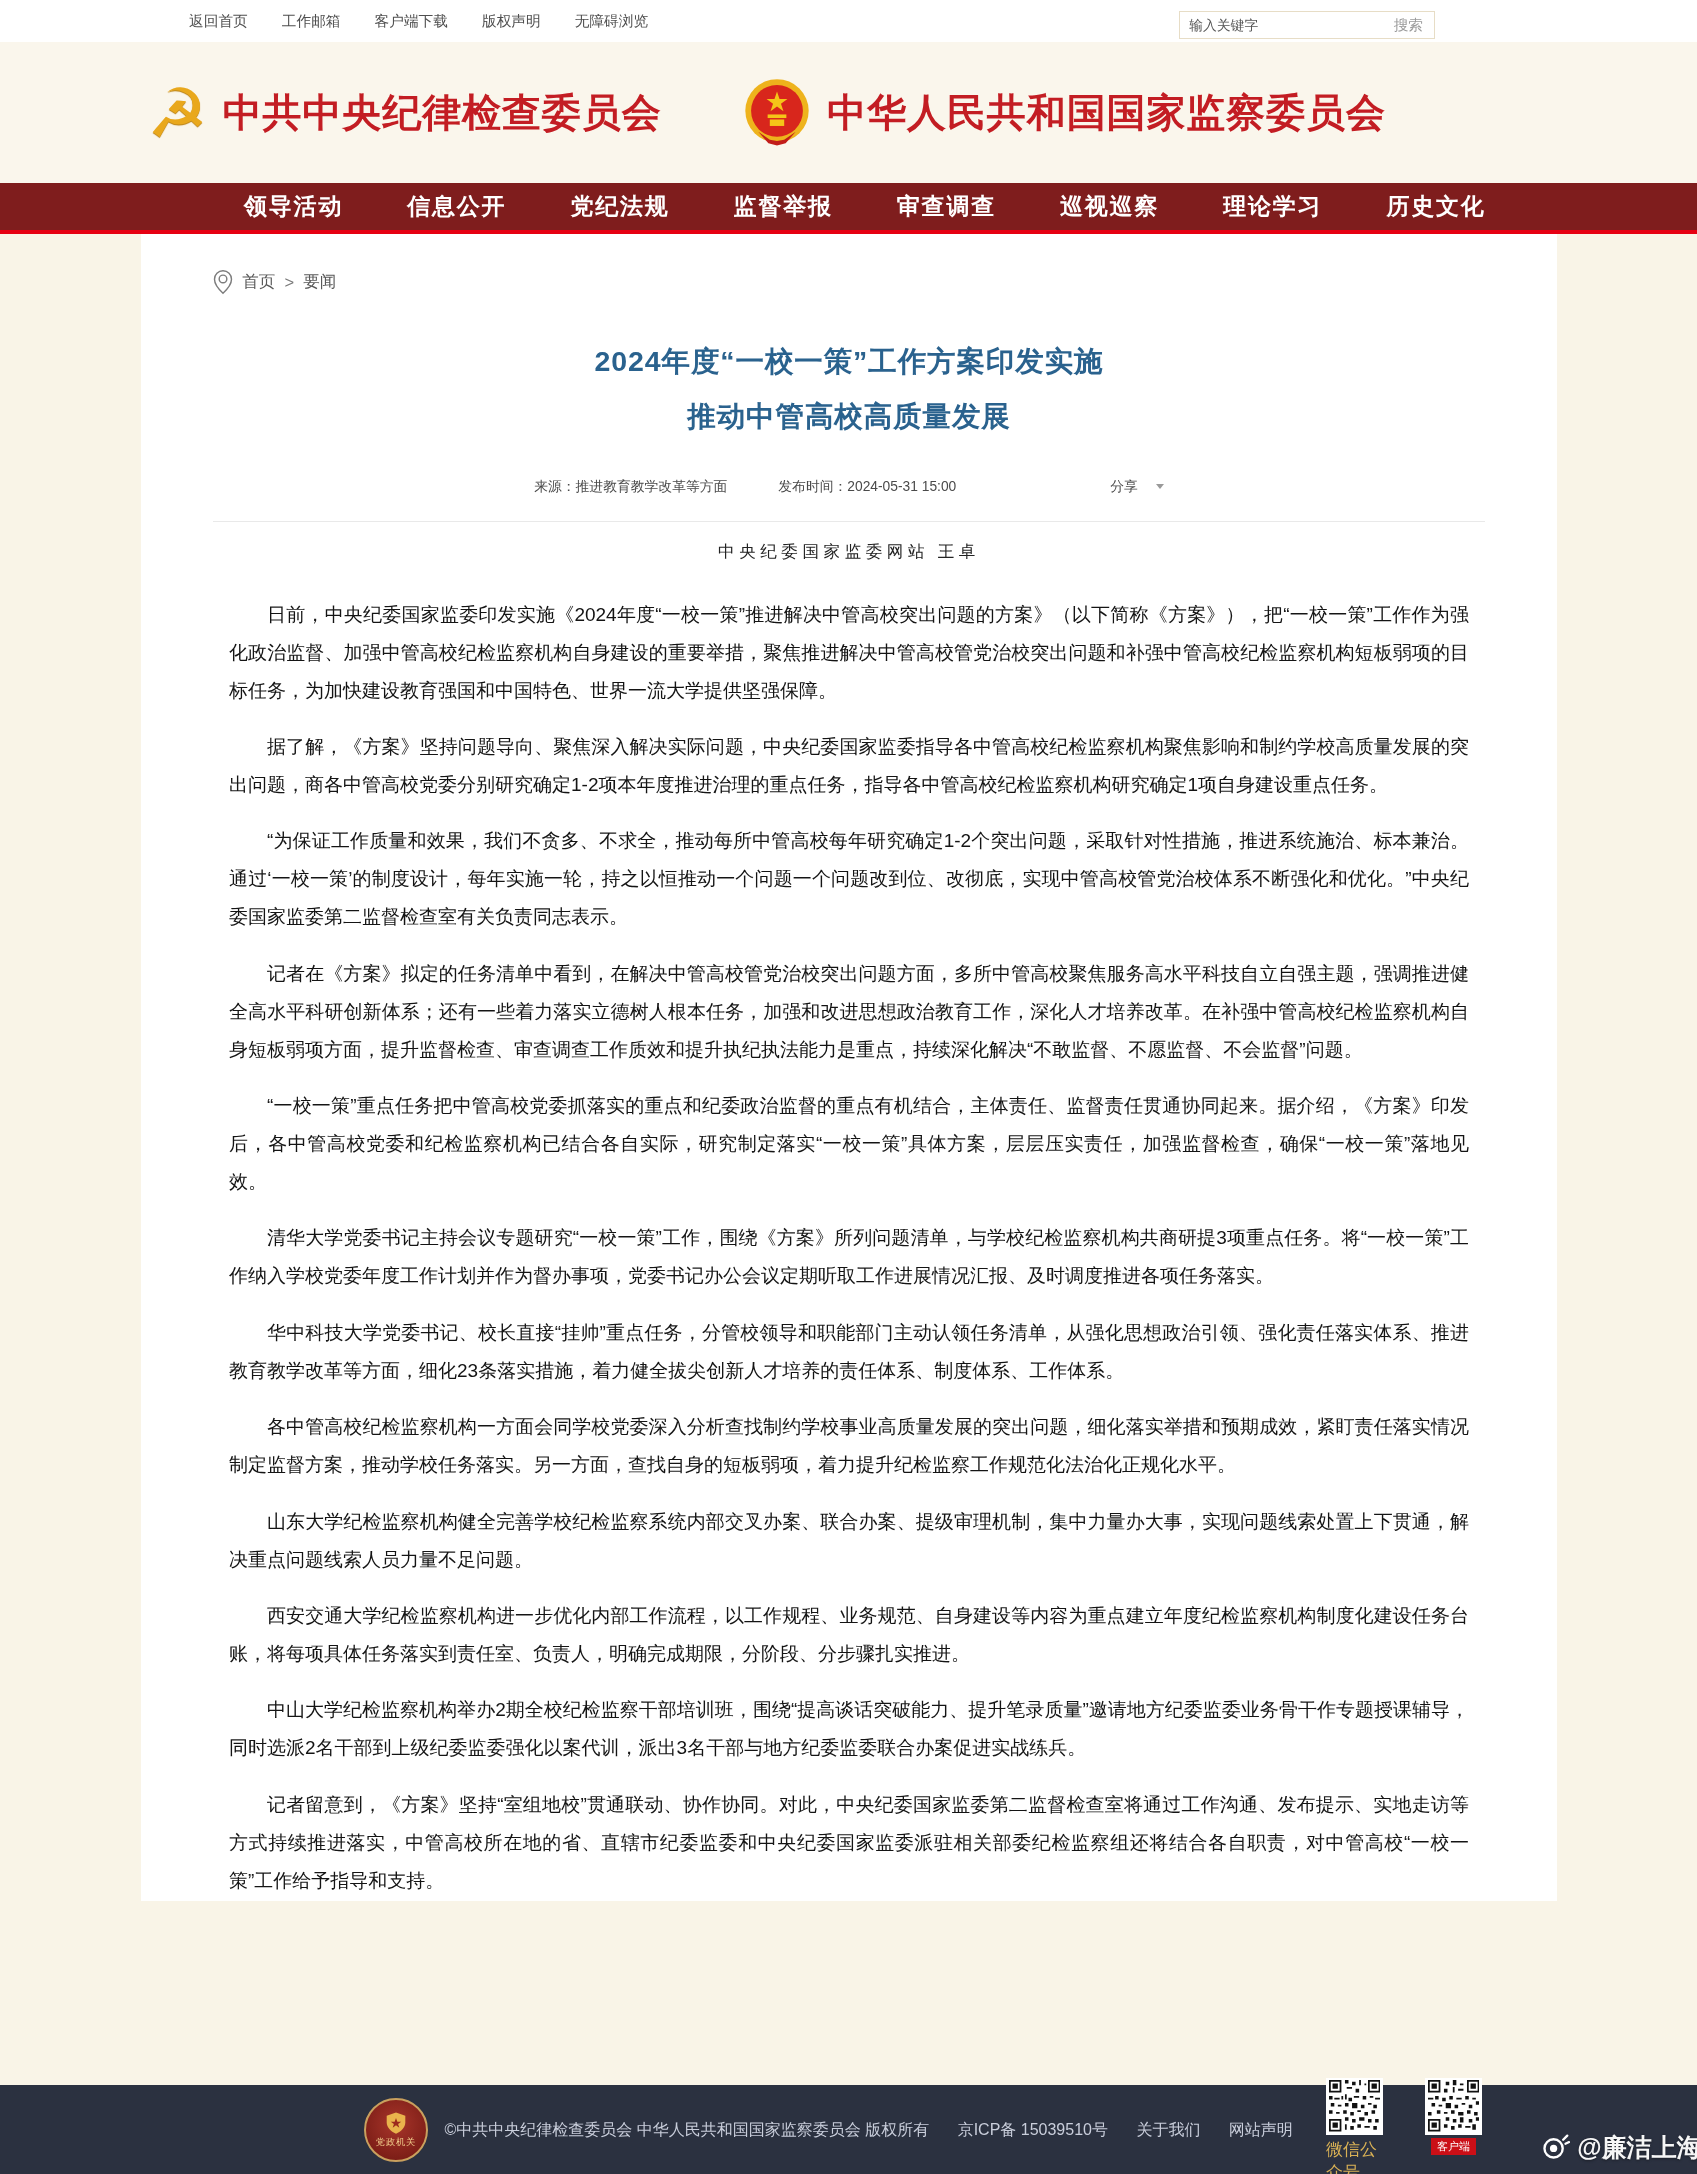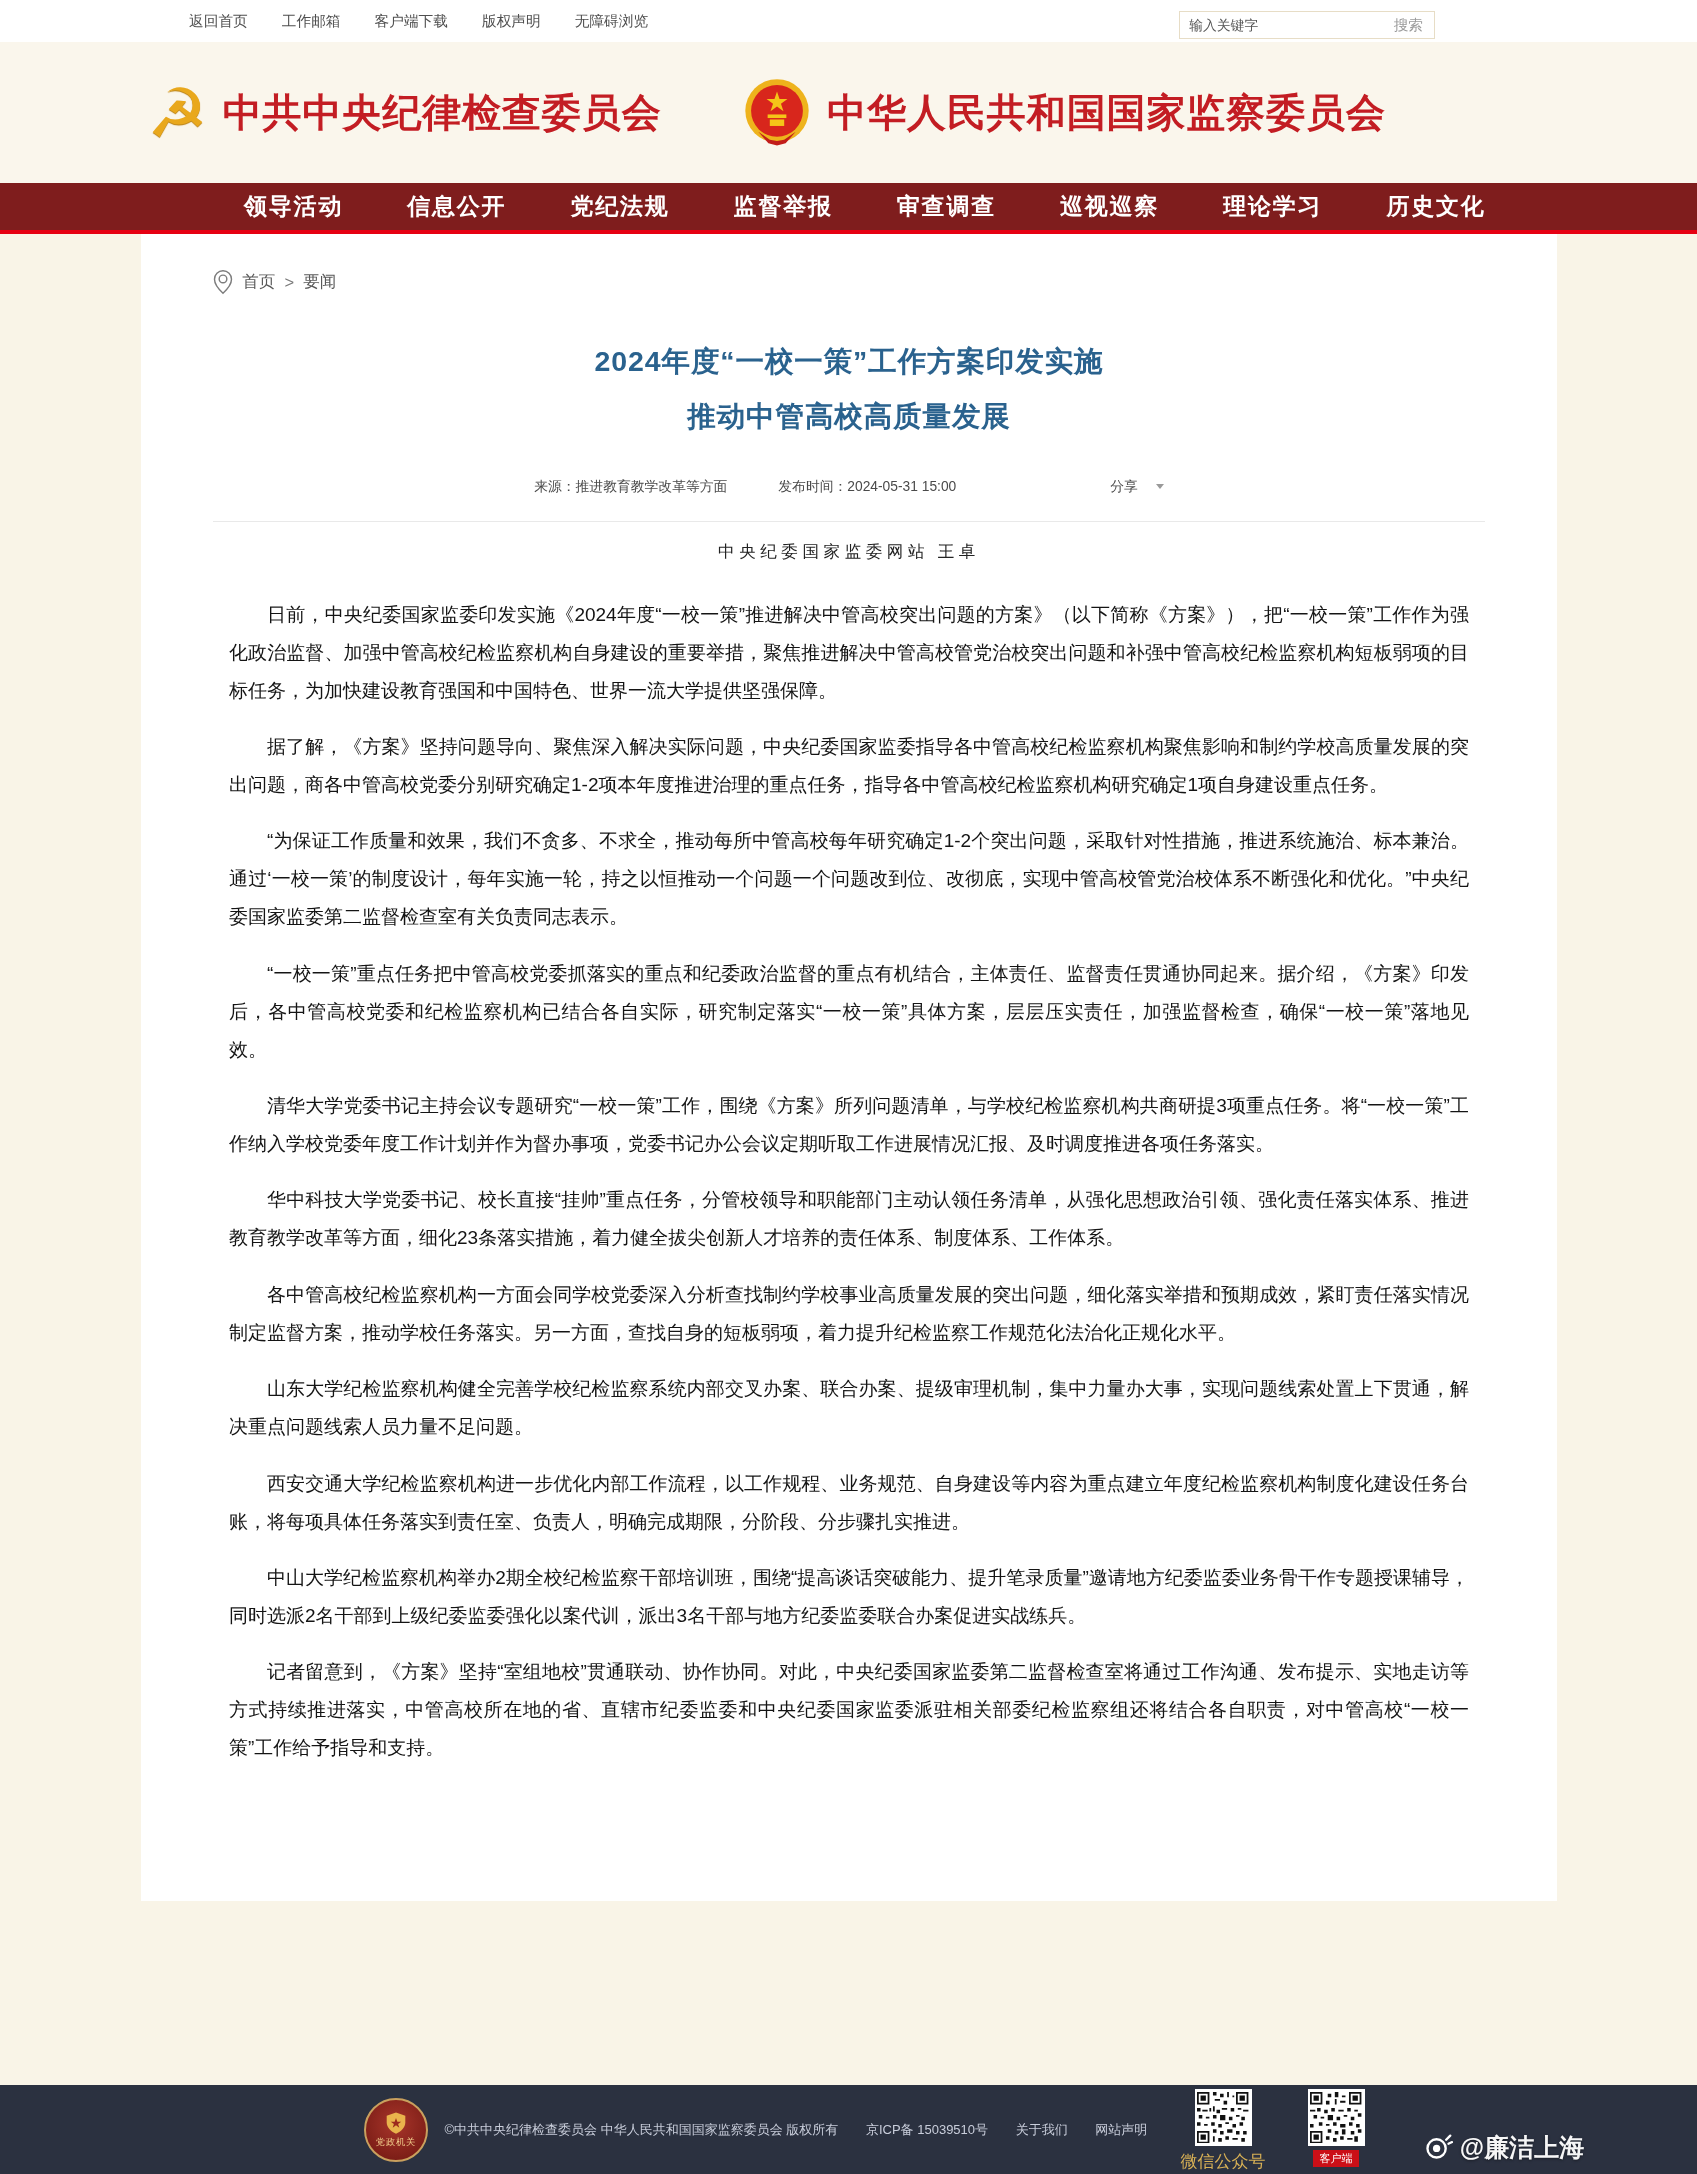--- a/index.html
+++ b/index.html
@@ -92,21 +92,21 @@
   }
   .gov-badge {
     width: 64px; height: 64px; border-radius: 50%;
     background: radial-gradient(circle at 50% 40%, #a8352a, #6e1611);
     border: 2.8px solid #c9a05e;
     display: flex; flex-direction: column; align-items: center; justify-content: center; gap: 1.8px;
     flex: 0 0 auto;
   }
   .gov-badge svg { width: 22px; height: 24px; }
   .gov-badge-label { font-size: 9.2px; color: #f2cf8d; letter-spacing: 0.9px; }
-  .foot-text { margin-left: 16.5px; font-size: 13px; white-space: nowrap; }
+  .foot-text { margin-left: 16.5px; font-size: 16px; white-space: nowrap; }
   .foot-text span { margin-right: 24px; }
   .foot-text a { color: #c9cedb; text-decoration: none; cursor: pointer; margin-right: 24px; }
   .qr-group { display: flex; gap: 42px; margin-left: 9.2px; }
   .qr-wrap { display: flex; flex-direction: column; align-items: center; gap: 3.7px; padding-top: 1.8px; }
   .qr { width: 57px; height: 57px; background: #fff; padding: 2.8px; }
   .qr svg { width: 100%; height: 100%; display: block; }
   .qr-label-gold { font-size: 17px; color: #d9b155; }
   .qr-label-red { font-size: 11px; color: #ffffff; background: #cb0f17; padding: 0.9px 6.4px; }
   .watermark {
     margin-left: 57px; align-self: flex-end; margin-bottom: 11px;
@@ -187,20 +187,21 @@
   </div>
 
   <div class="divider"></div>
 
   <div class="byline">中央纪委国家监委网站 王卓</div>
 
   <div class="body-text">
     <p>日前，中央纪委国家监委印发实施《2024年度“一校一策”推进解决中管高校突出问题的方案》（以下简称《方案》），把“一校一策”工作作为强化政治监督、加强中管高校纪检监察机构自身建设的重要举措，聚焦推进解决中管高校管党治校突出问题和补强中管高校纪检监察机构短板弱项的目标任务，为加快建设教育强国和中国特色、世界一流大学提供坚强保障。</p>
     <p>据了解，《方案》坚持问题导向、聚焦深入解决实际问题，中央纪委国家监委指导各中管高校纪检监察机构聚焦影响和制约学校高质量发展的突出问题，商各中管高校党委分别研究确定1-2项本年度推进治理的重点任务，指导各中管高校纪检监察机构研究确定1项自身建设重点任务。</p>
     <p>“为保证工作质量和效果，我们不贪多、不求全，推动每所中管高校每年研究确定1-2个突出问题，采取针对性措施，推进系统施治、标本兼治。通过‘一校一策’的制度设计，每年实施一轮，持之以恒推动一个问题一个问题改到位、改彻底，实现中管高校管党治校体系不断强化和优化。”中央纪委国家监委第二监督检查室有关负责同志表示。</p>
+    <p>记者在《方案》拟定的任务清单中看到，在解决中管高校管党治校突出问题方面，多所中管高校聚焦服务高水平科技自立自强主题，强调推进健全高水平科研创新体系；还有一些着力落实立德树人根本任务，加强和改进思想政治教育工作，深化人才培养改革。在补强中管高校纪检监察机构自身短板弱项方面，提升监督检查、审查调查工作质效和提升执纪执法能力是重点，持续深化解决“不敢监督、不愿监督、不会监督”问题。</p>
     <p>“一校一策”重点任务把中管高校党委抓落实的重点和纪委政治监督的重点有机结合，主体责任、监督责任贯通协同起来。据介绍，《方案》印发后，各中管高校党委和纪检监察机构已结合各自实际，研究制定落实“一校一策”具体方案，层层压实责任，加强监督检查，确保“一校一策”落地见效。</p>
     <p>清华大学党委书记主持会议专题研究“一校一策”工作，围绕《方案》所列问题清单，与学校纪检监察机构共商研提3项重点任务。将“一校一策”工作纳入学校党委年度工作计划并作为督办事项，党委书记办公会议定期听取工作进展情况汇报、及时调度推进各项任务落实。</p>
     <p>华中科技大学党委书记、校长直接“挂帅”重点任务，分管校领导和职能部门主动认领任务清单，从强化思想政治引领、强化责任落实体系、推进教育教学改革等方面，细化23条落实措施，着力健全拔尖创新人才培养的责任体系、制度体系、工作体系。</p>
     <p>各中管高校纪检监察机构一方面会同学校党委深入分析查找制约学校事业高质量发展的突出问题，细化落实举措和预期成效，紧盯责任落实情况制定监督方案，推动学校任务落实。另一方面，查找自身的短板弱项，着力提升纪检监察工作规范化法治化正规化水平。</p>
     <p>山东大学纪检监察机构健全完善学校纪检监察系统内部交叉办案、联合办案、提级审理机制，集中力量办大事，实现问题线索处置上下贯通，解决重点问题线索人员力量不足问题。</p>
     <p>西安交通大学纪检监察机构进一步优化内部工作流程，以工作规程、业务规范、自身建设等内容为重点建立年度纪检监察机构制度化建设任务台账，将每项具体任务落实到责任室、负责人，明确完成期限，分阶段、分步骤扎实推进。</p>
     <p>中山大学纪检监察机构举办2期全校纪检监察干部培训班，围绕“提高谈话突破能力、提升笔录质量”邀请地方纪委监委业务骨干作专题授课辅导，同时选派2名干部到上级纪委监委强化以案代训，派出3名干部与地方纪委监委联合办案促进实战练兵。</p>
     <p>记者留意到，《方案》坚持“室组地校”贯通联动、协作协同。对此，中央纪委国家监委第二监督检查室将通过工作沟通、发布提示、实地走访等方式持续推进落实，中管高校所在地的省、直辖市纪委监委和中央纪委国家监委派驻相关部委纪检监察组还将结合各自职责，对中管高校“一校一策”工作给予指导和支持。</p>
   </div>
 </div>

